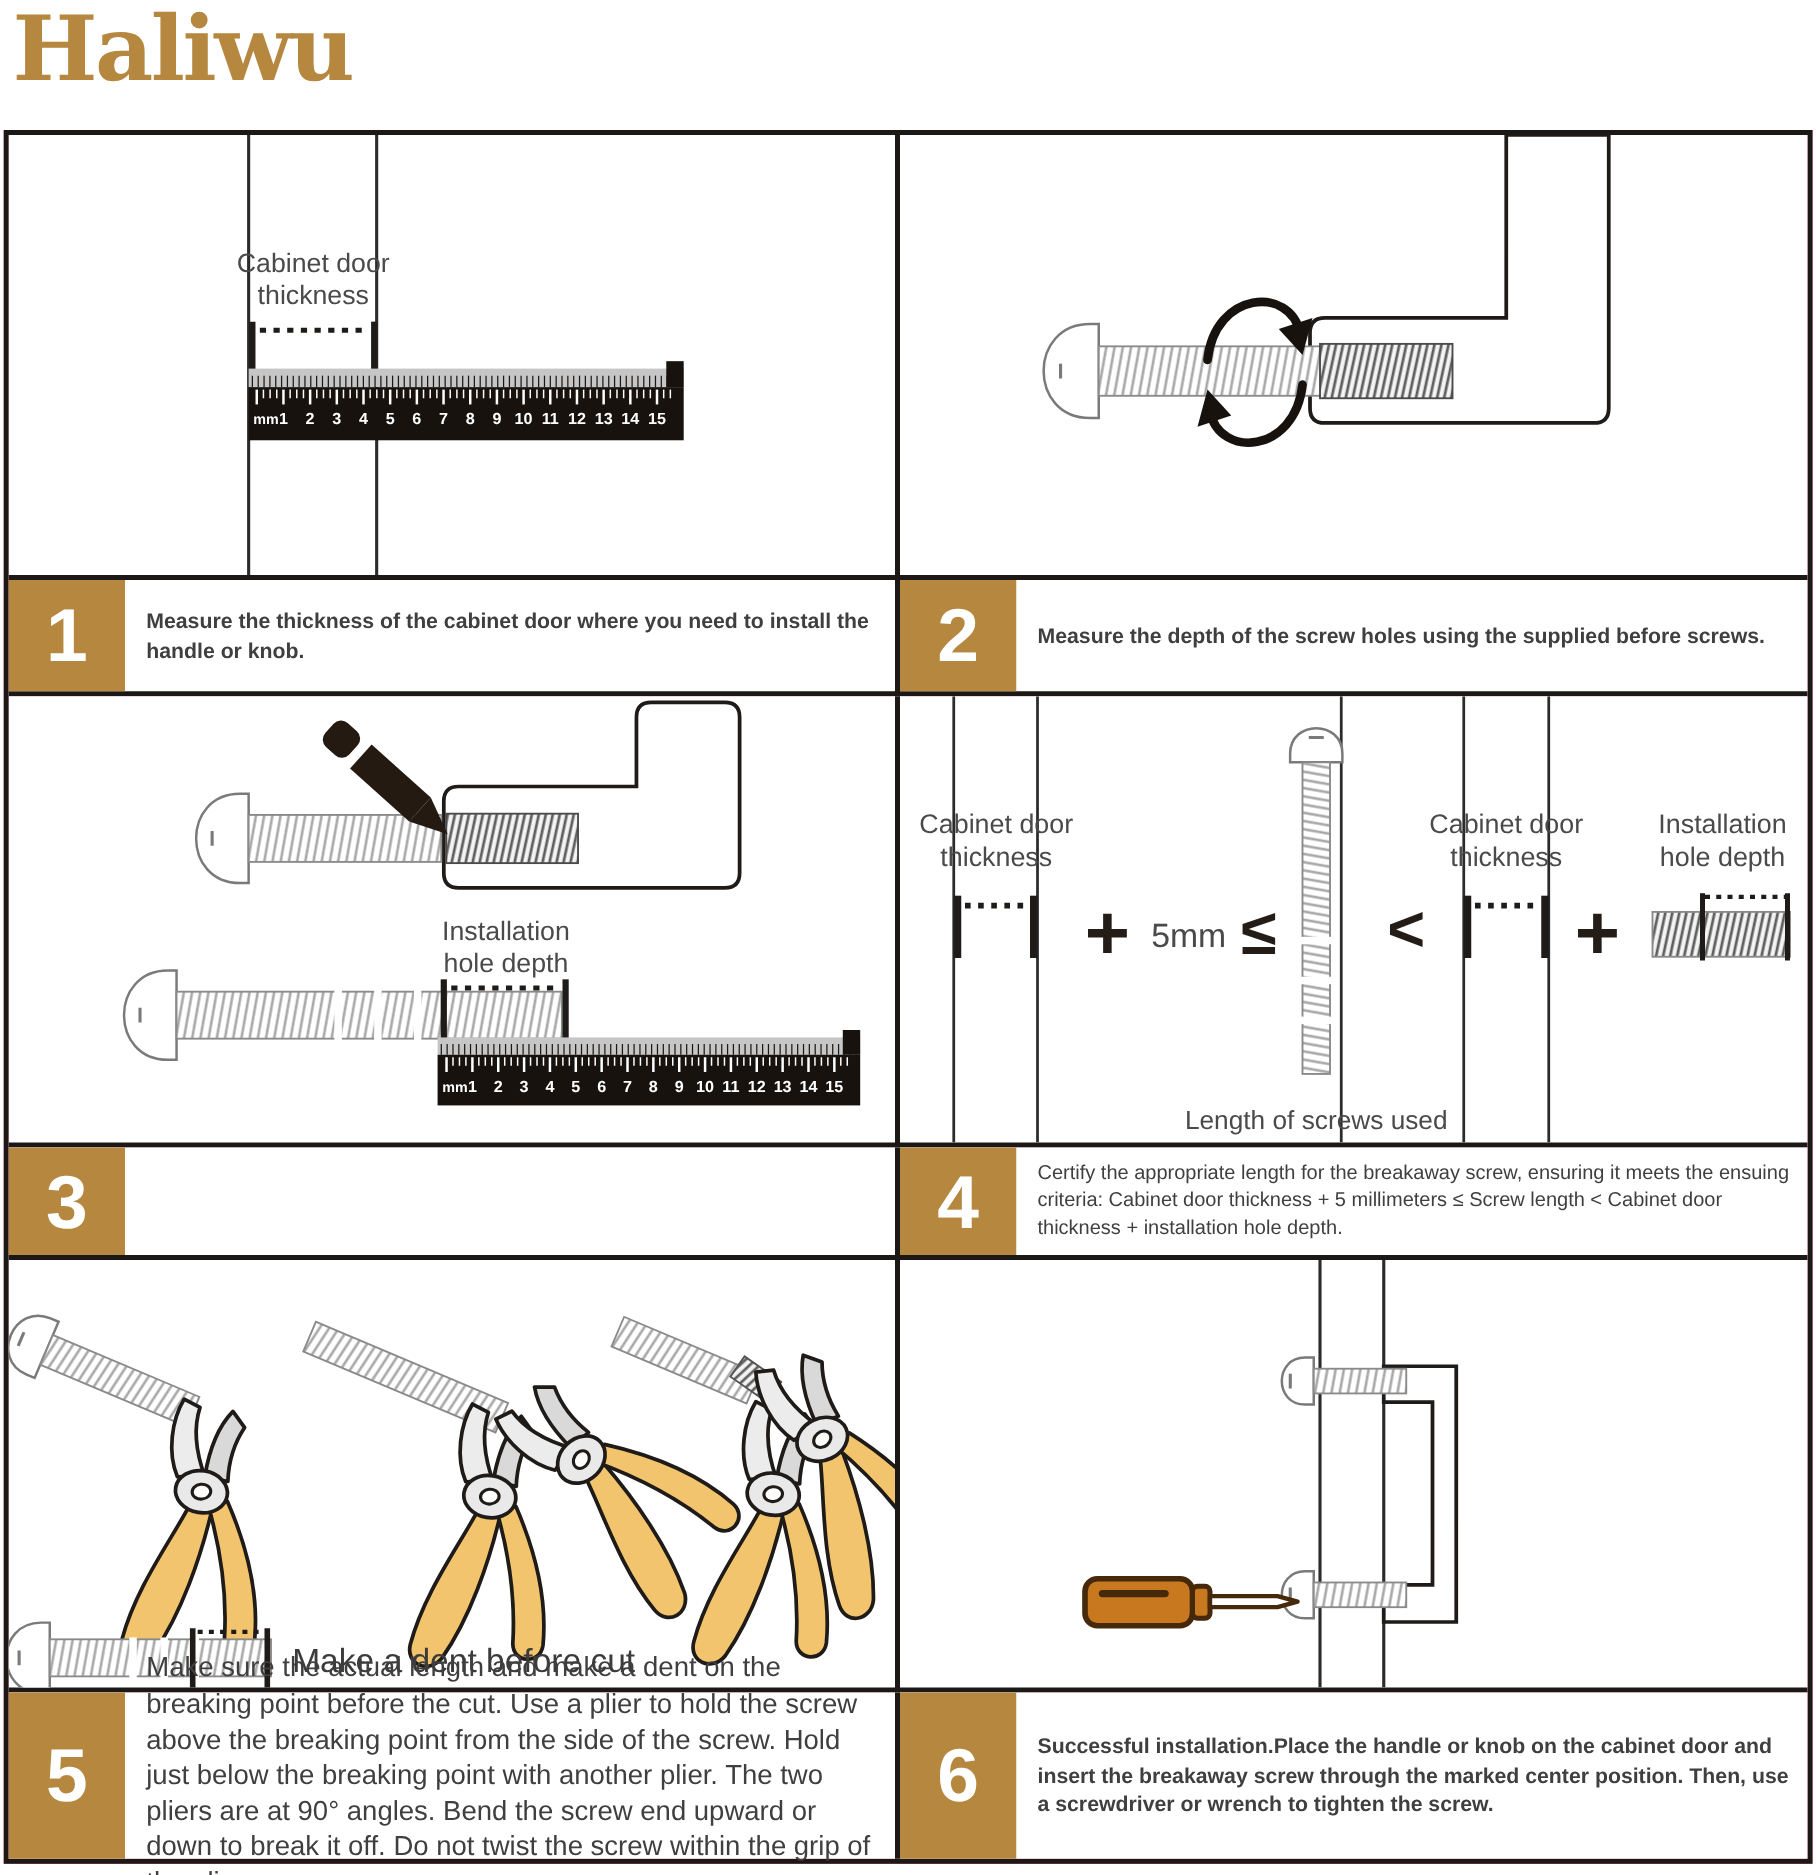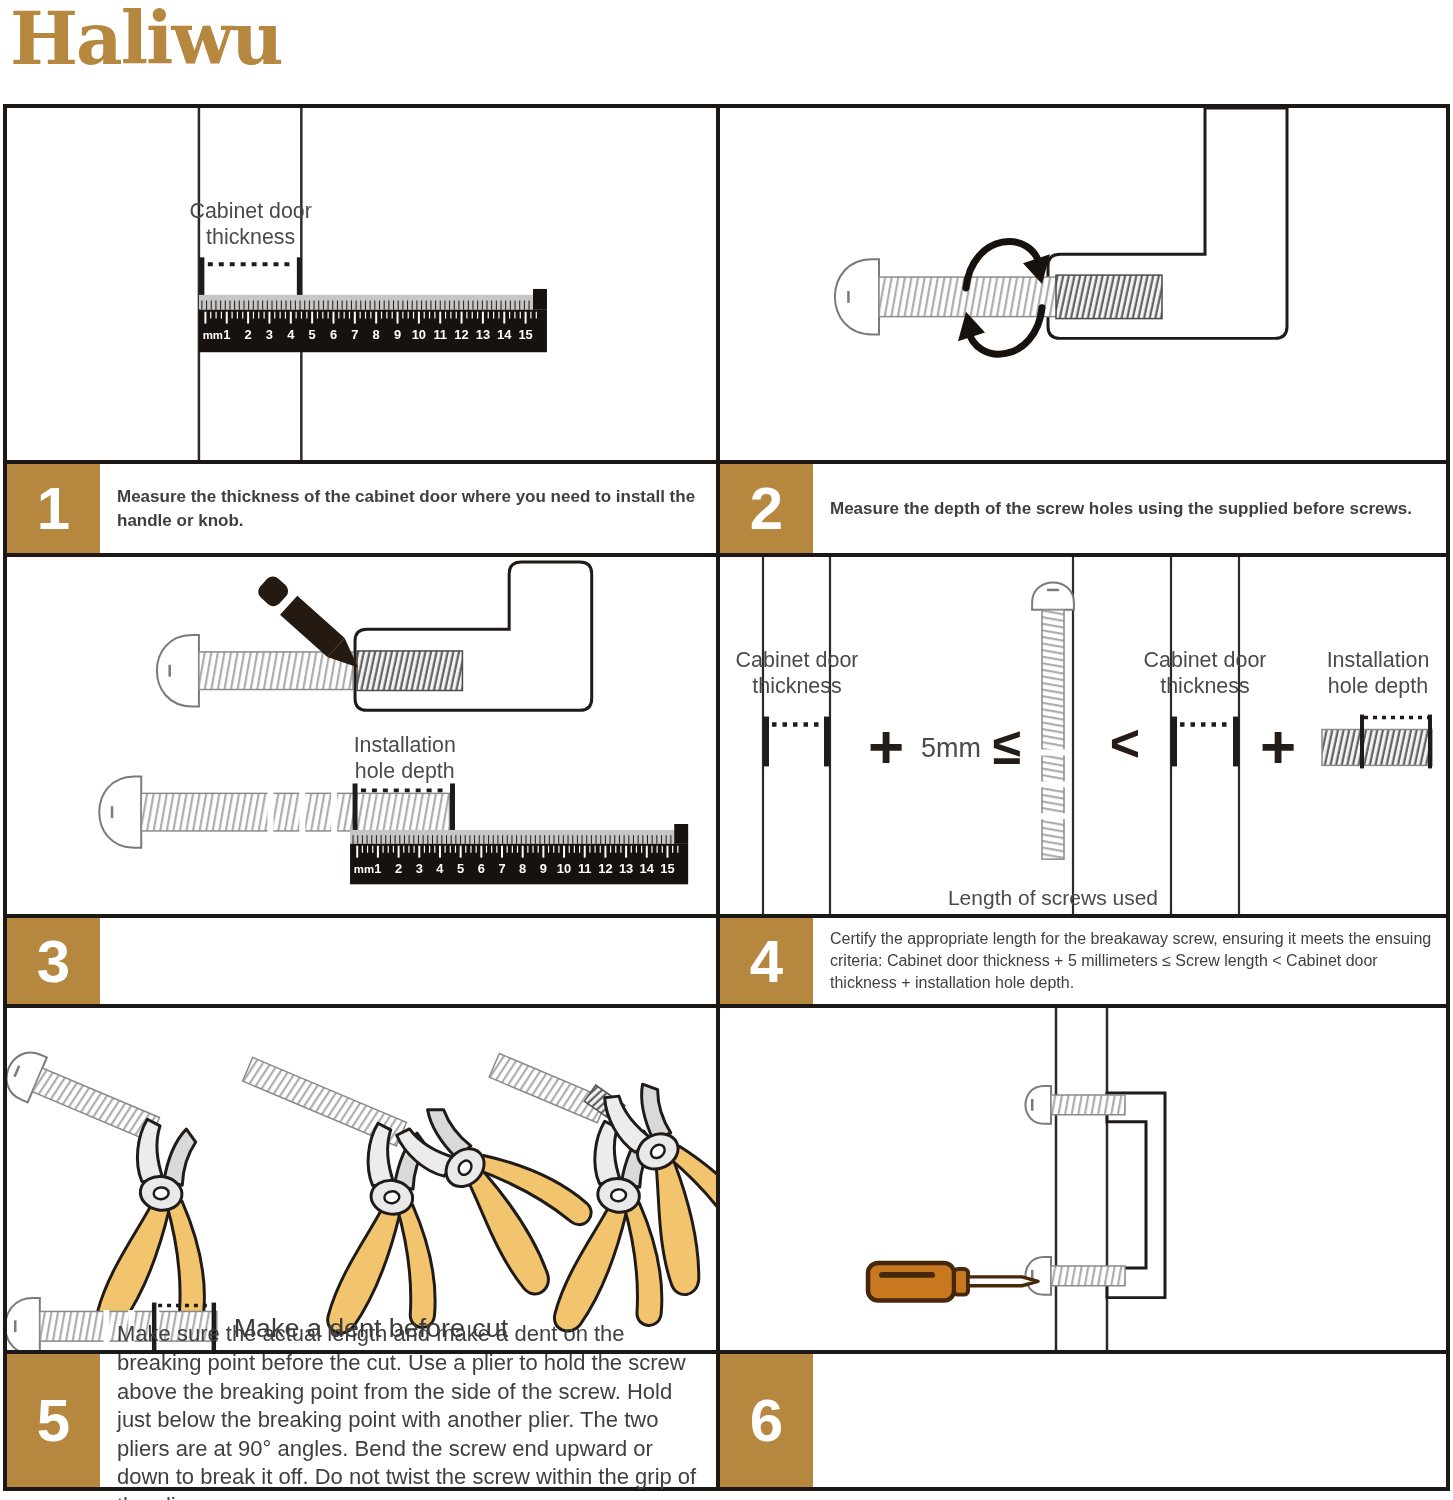--- a/index.html
+++ b/index.html
@@ -571,14 +571,15 @@
     </svg>
   </div>
 
   <div class="gcell bR cap">
     <div class="badge">5</div>
     <div class="capText t19">Make sure the actual length and make a dent on the breaking point before the cut. Use a plier to hold the screw above the breaking point from the side of the screw. Hold just below the breaking point with another plier. The two pliers are at 90° angles. Bend the screw end upward or down to break it off. Do not twist the screw within the grip of the pliers.</div>
   </div>
 
   <div class="gcell cap">
     <div class="badge">6</div>
+    <div class="capText t22">Successful installation.Place the handle or knob on the cabinet door and insert the breakaway screw through the marked center position. Then, use a screwdriver or wrench to tighten the screw.</div>
   </div>
 </div>
 
 </body></html>

